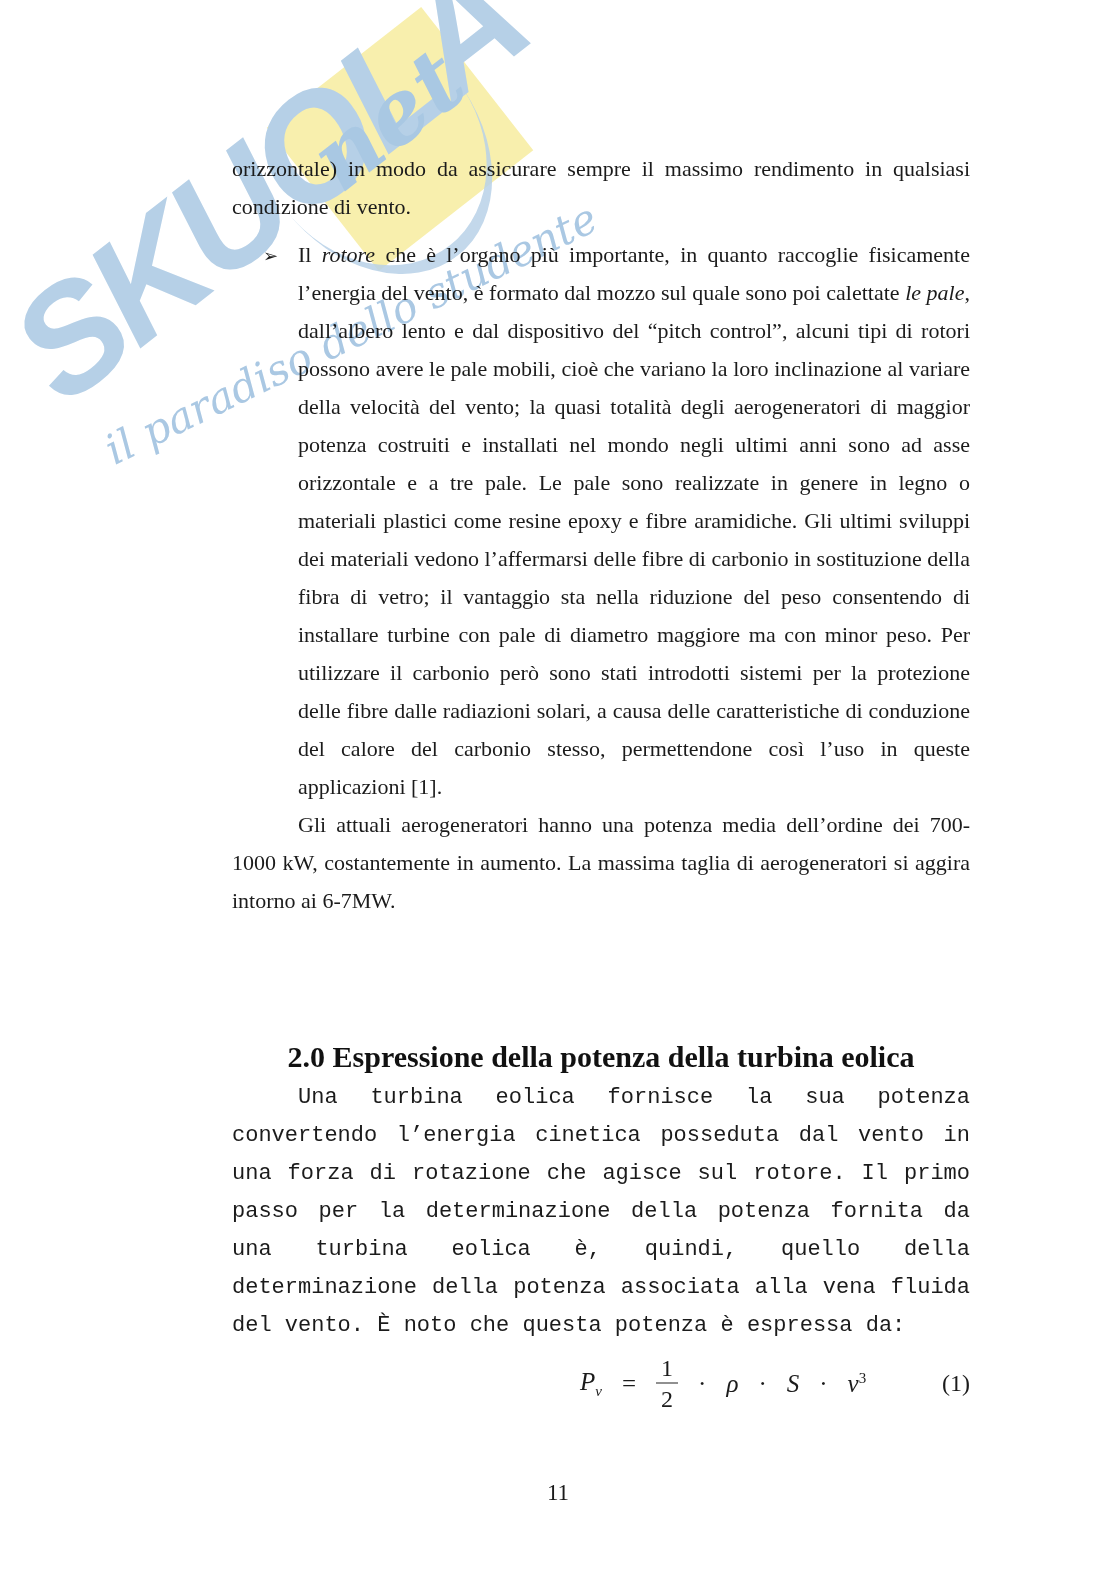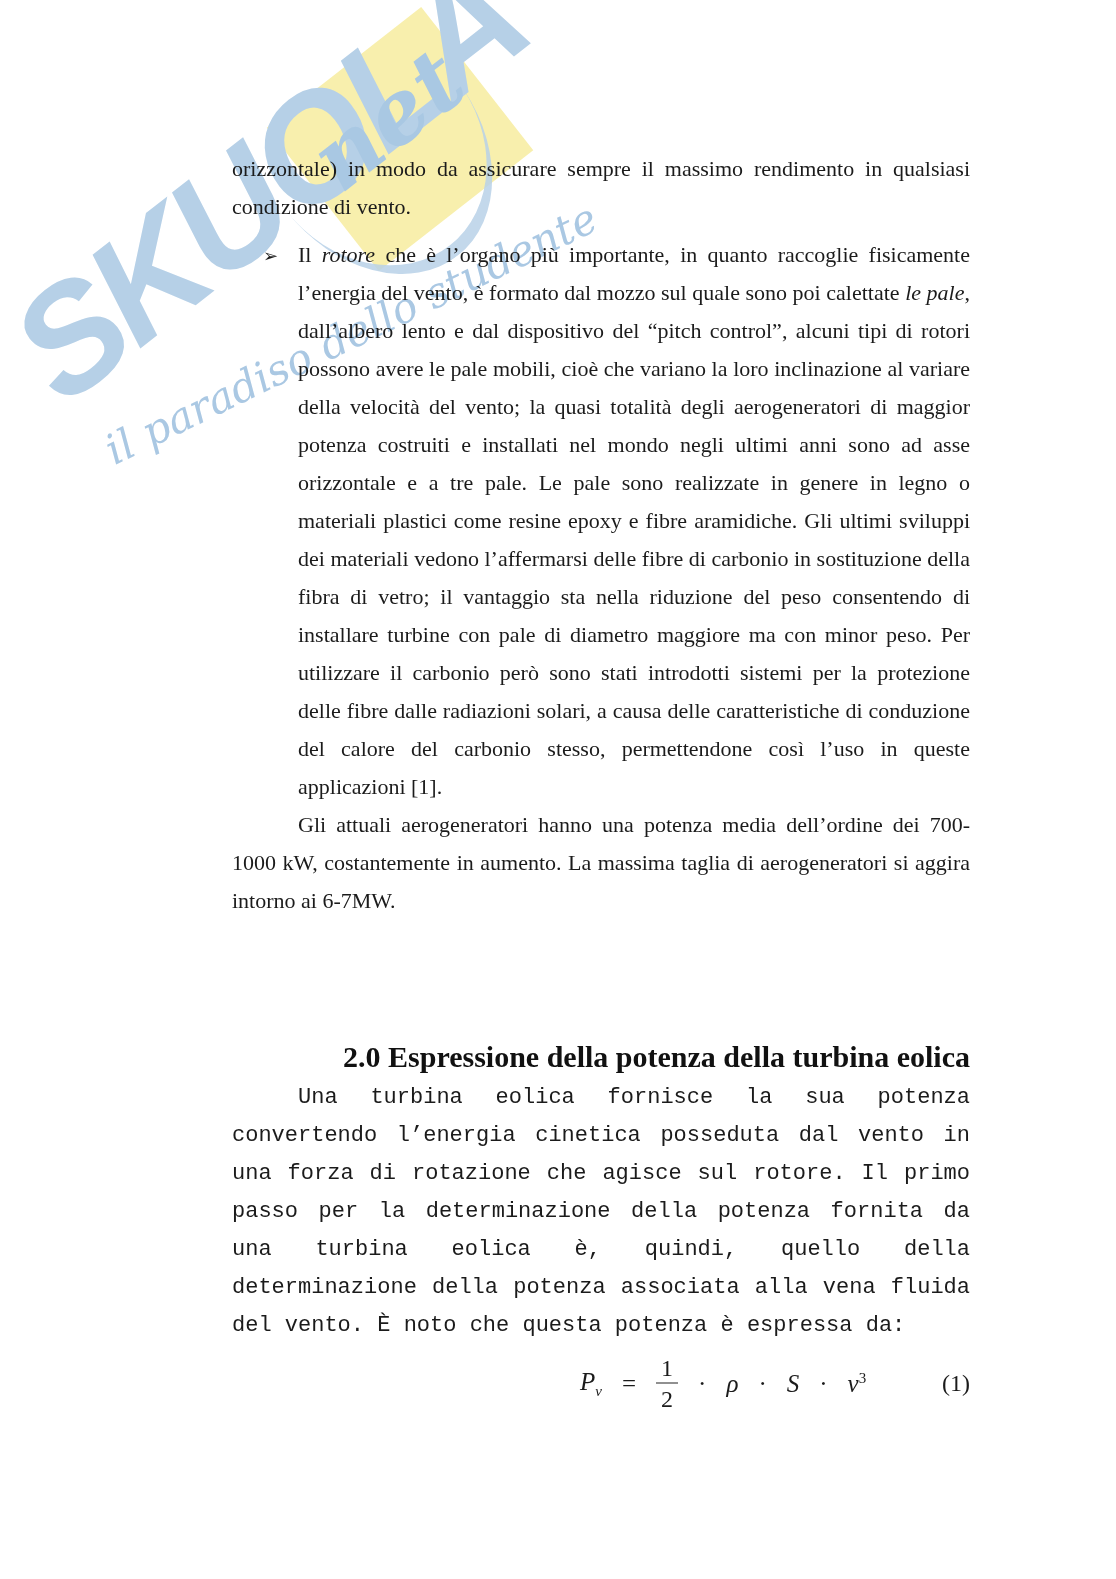--- a/index.html
+++ b/index.html
@@ -71,21 +71,21 @@
   .bullet { position:relative; margin:10px 0 0 66px; }
   .bullet .marker {
     position:absolute; left:-35px; top:1px;
     font-size:18px; font-family:"DejaVu Sans", sans-serif;
     color:#1b1b1b;
   }
   .p-power { margin-top:24px; text-indent:66px; }
   .heading {
     margin:115px 0 0 0;
     font-size:30px; line-height:44px; font-weight:bold;
-    text-align:right; color:#111;
+    text-align:center; color:#111;
   }
   .p-intro { margin-top:26px; text-indent:66px;font-family:Liberation Mono, monospace; }
 
   
   .equation { position:relative; height:76px; margin-top:0; }
   .eq-body {
     position:absolute; left:348px; top:50%; transform:translateY(-50%);
     font-size:25px; line-height:1; white-space:nowrap;
     display:inline-flex; align-items:center; gap:20px;
   }
@@ -146,14 +146,15 @@
         <span>·</span>
         <span class="var">S</span>
         <span>·</span>
         <span><span class="var">v</span><span class="sup">3</span></span>
       </span>
       <span class="eq-label">(1)</span>
     </div>
 
   </div>
 
+  <div class="page-number">11</div>
 
 </div>
 
 </body></html>

